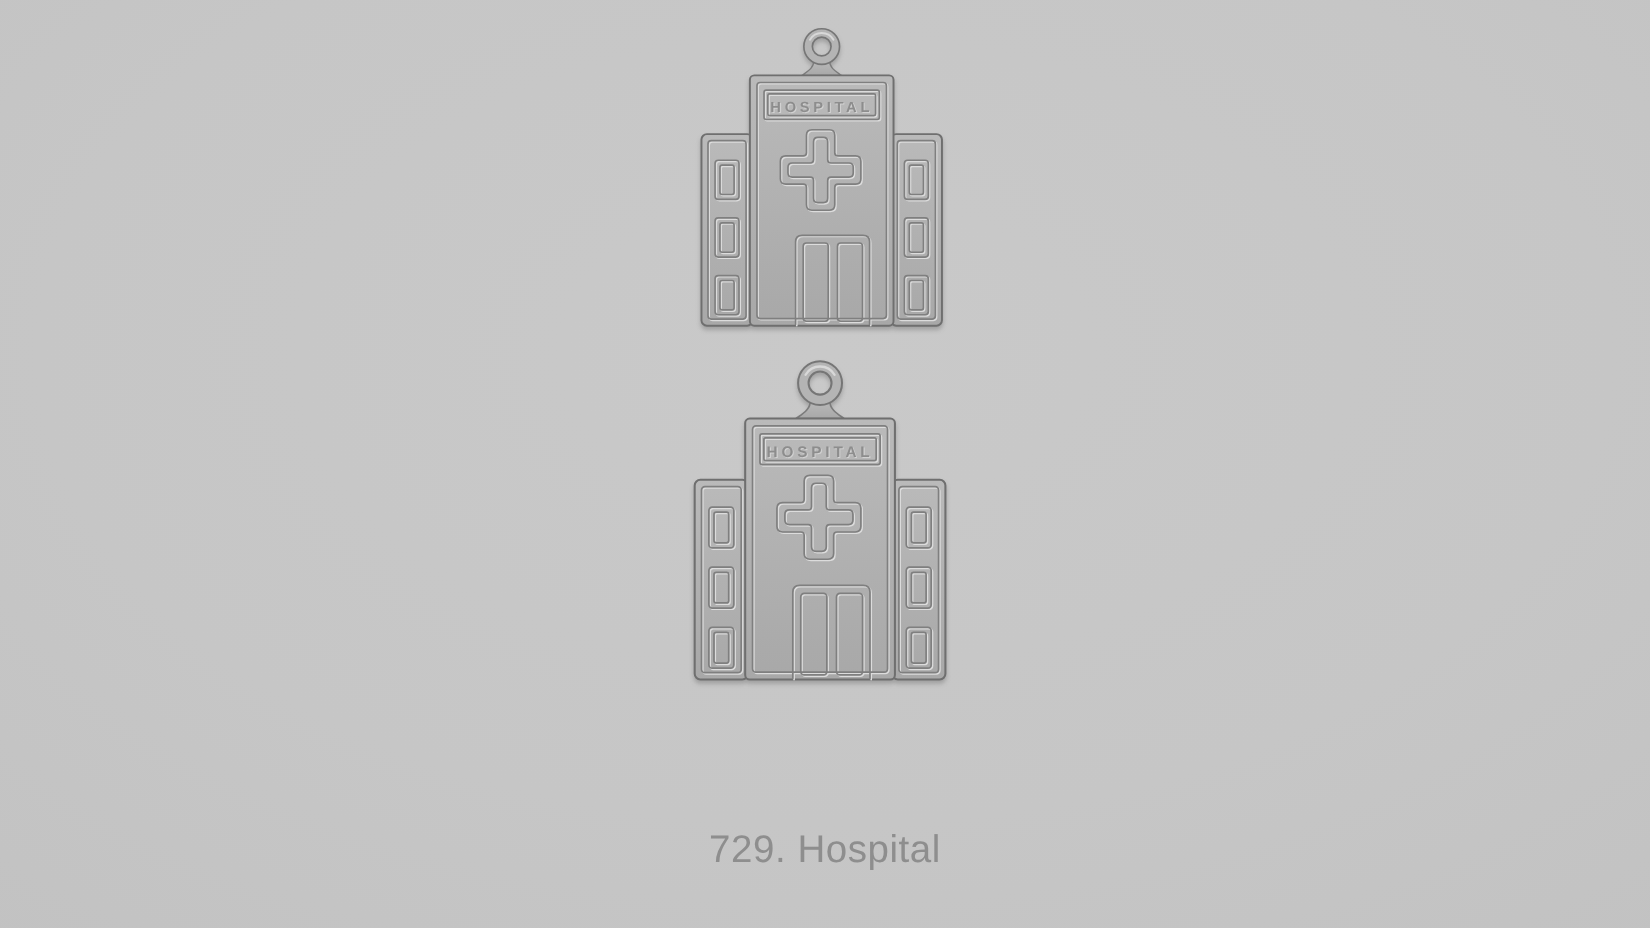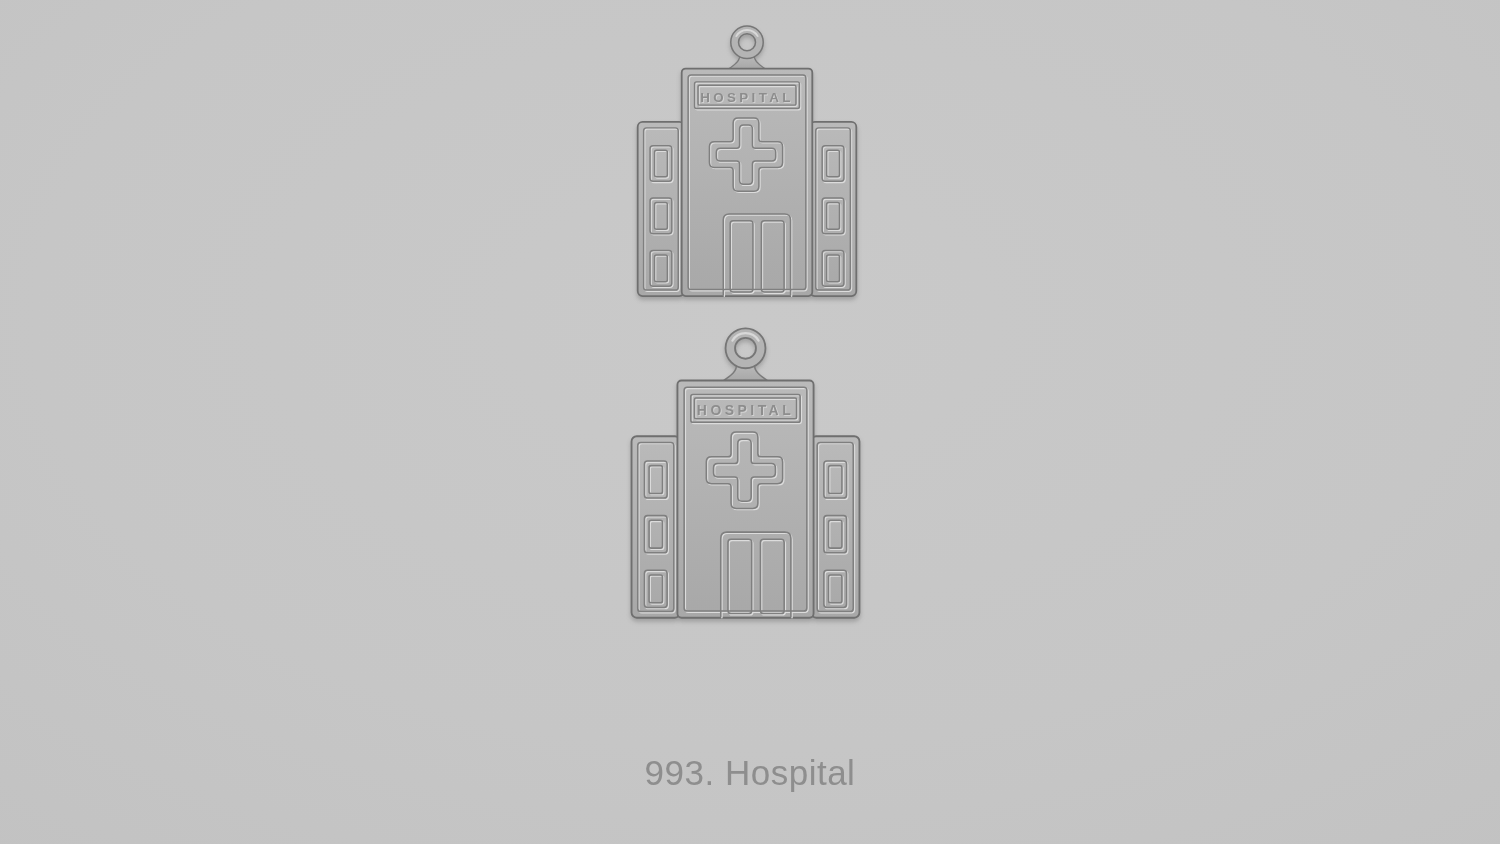--- a/index.html
+++ b/index.html
@@ -123,14 +123,14 @@
         <use href="#ring-geo"></use>
       </g>
       <use href="#body-geo"></use>
       <use href="#details-geo" class="pass-light" transform="translate(1.1,1.1)"></use>
       <use href="#details-geo" class="pass-dark"></use>
       <text class="sign-light" x="113" y="78.5">HOSPITAL</text>
       <text class="sign-dark" x="112" y="77.5">HOSPITAL</text>
     </svg>
   </figure>
 
-  <div class="caption">993. Hospital</div>
+  <div class="caption">729. Hospital</div>
 </div>
 
 </body></html>

